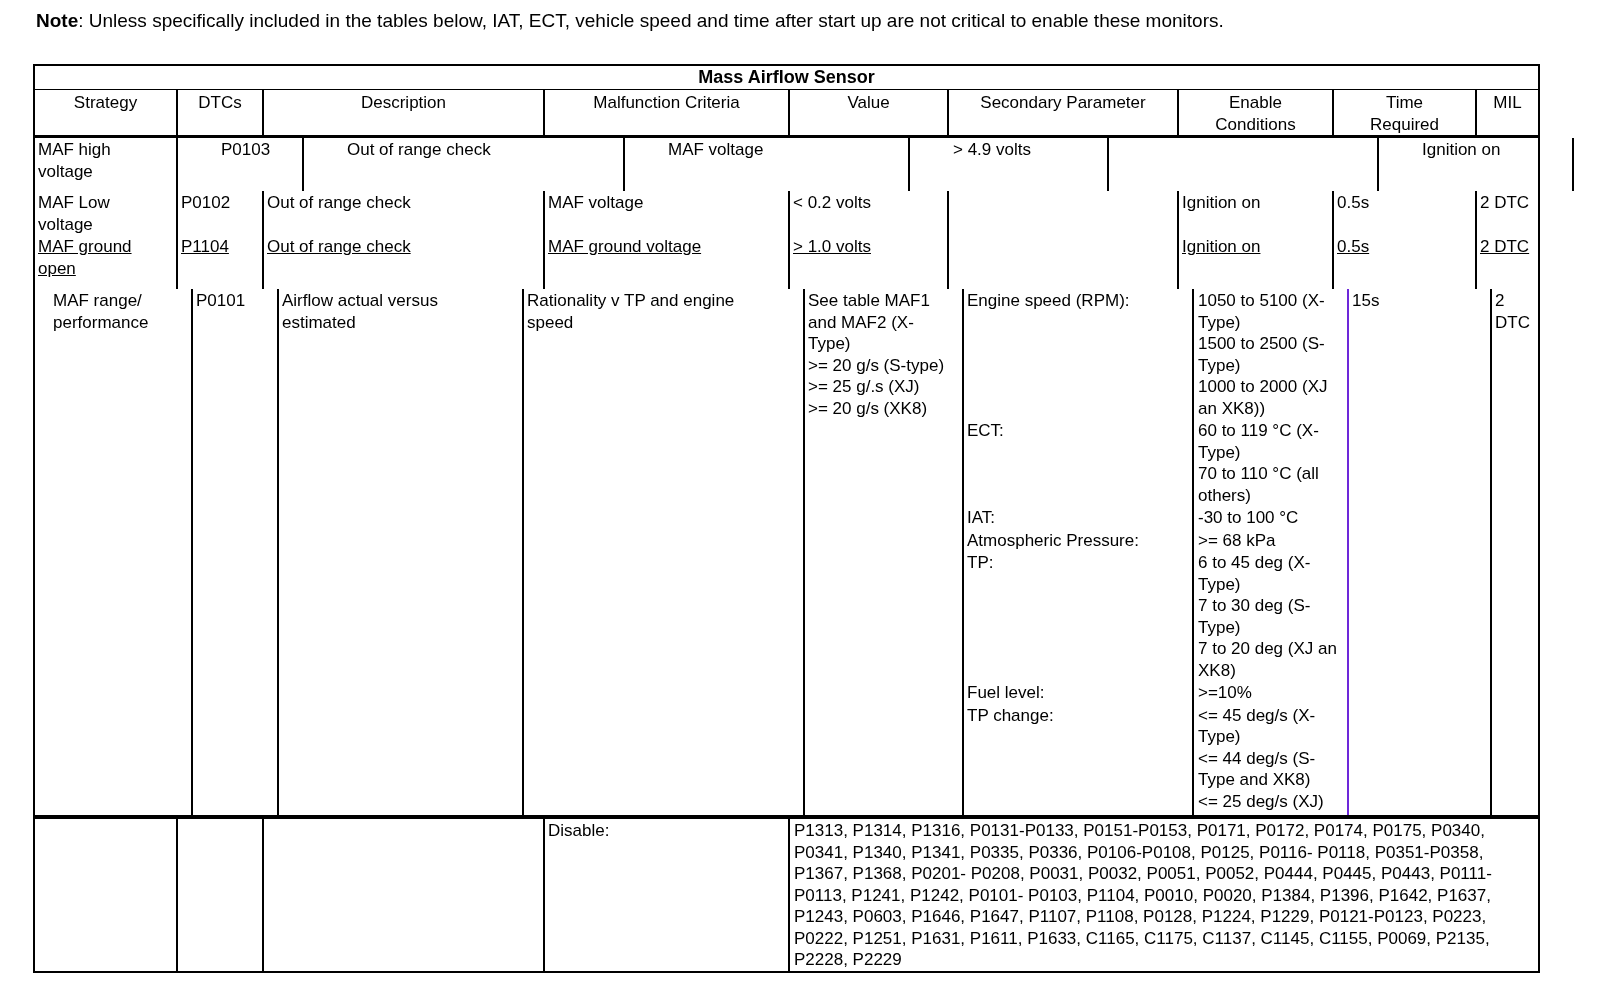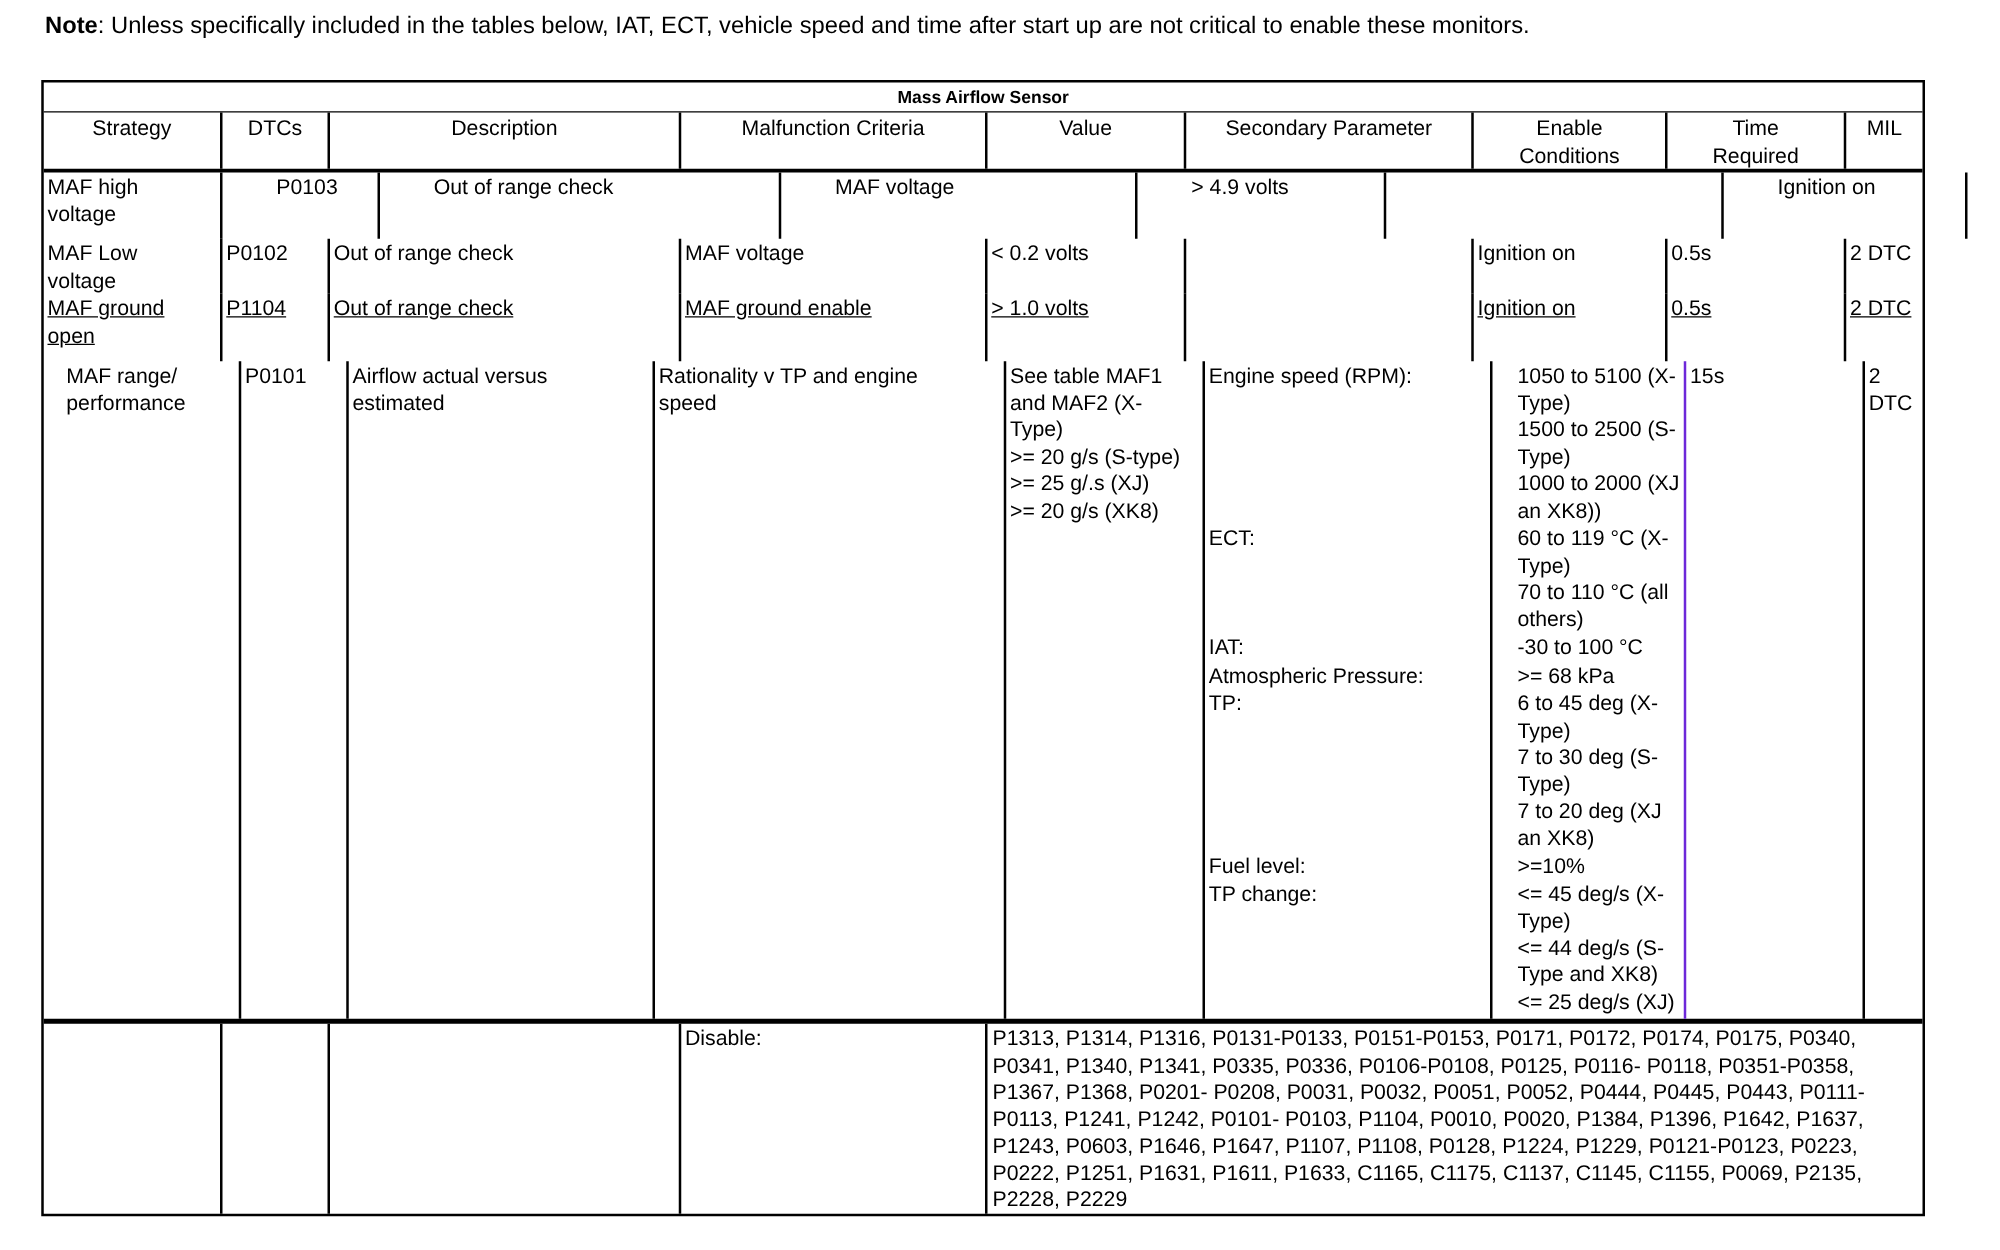--- a/index.html
+++ b/index.html
@@ -3,21 +3,21 @@
 <meta charset="utf-8">
 <style>
   html,body{margin:0;padding:0;background:#fff;}
   body{width:1600px;height:1000px;overflow:hidden;color:#000;
        font-family:"Liberation Sans",sans-serif;}
   .note{margin:9px 0 0 36px;font-size:19px;line-height:24px;}
   .note b{font-weight:bold;}
   .maf-table{margin:31px 0 0 33px;width:1507px;border:2px solid #000;box-sizing:border-box;
              font-size:17px;line-height:21.5px;}
   .title-row{height:23px;border-bottom:1px solid #000;text-align:center;
-             font-weight:bold;font-size:14px;line-height:23px;}
+             font-weight:bold;font-size:18px;line-height:23px;}
   .header-row{display:flex;border-bottom:3px solid #000;}
   .hcell{box-sizing:border-box;padding-top:2px;height:45px;text-align:center;
          white-space:pre-line;border-right:2px solid #000;}
   .hcell.last{border-right:none;}
   .body-rows{}
   .brow{display:flex;}
   .cell{box-sizing:border-box;padding:1px 4px 0 3px;border-right:2px solid #000;
         white-space:pre-line;overflow-wrap:break-word;}
   .cell.last{border-right:none;}
   .c1{width:143px;flex:0 0 143px;}
@@ -28,21 +28,21 @@
   .c6{width:230px;flex:0 0 230px;}
   .c7{width:155px;flex:0 0 155px;}
   .c8{width:143px;flex:0 0 143px;}
   .c9{flex:1 1 auto;}
   .r1{height:53px;gap:40px;} .r2{height:44px;} .r3{height:54px;text-decoration:underline;} .r4{min-height:526px;padding-left:15px;}
   .c67{width:385px;flex:0 0 385px;position:relative;border-right:2px solid #6d28d9;
        box-sizing:border-box;padding:0;}
   .c67::before{content:"";position:absolute;left:228px;top:0;bottom:0;width:2px;background:#000;}
   .pair{display:flex;}
   .pair-label{flex:0 0 228px;box-sizing:border-box;padding:1px 4px 0 3px;}
-  .pair-vals{flex:1 1 auto;box-sizing:border-box;padding:1px 2px 0 6px;overflow-wrap:break-word;margin-left:16px;}
+  .pair-vals{flex:1 1 auto;box-sizing:border-box;padding:1px 2px 0 6px;overflow-wrap:break-word;}
   .disable-row{display:flex;border-top:4px solid #000;min-height:140px;}
   .dlist{padding:1px 6px 0 4px;overflow-wrap:break-word;}
 </style>
 </head>
 <body>
 
 <div>
   <p class="note"><b>Note</b><span>: Unless specifically included in the tables below, IAT, ECT, vehicle speed and time after start up are not critical to enable these monitors.</span></p>
 
   <div class="maf-table">
@@ -88,21 +88,21 @@
         <div class="cell c7">Ignition on</div>
         <div class="cell c8">0.5s</div>
         <div class="cell c9 last">2 DTC</div>
       </div>
 
       <div class="brow r3">
         <div class="cell c1">MAF ground
 open</div>
         <div class="cell c2">P1104</div>
         <div class="cell c3">Out of range check</div>
-        <div class="cell c4">MAF ground enable</div>
+        <div class="cell c4">MAF ground voltage</div>
         <div class="cell c5">&gt; 1.0 volts</div>
         <div class="cell c6"></div>
         <div class="cell c7">Ignition on</div>
         <div class="cell c8">0.5s</div>
         <div class="cell c9 last">2 DTC</div>
       </div>
 
       <div class="brow r4">
         <div class="cell c1">MAF range/
 performance</div>

